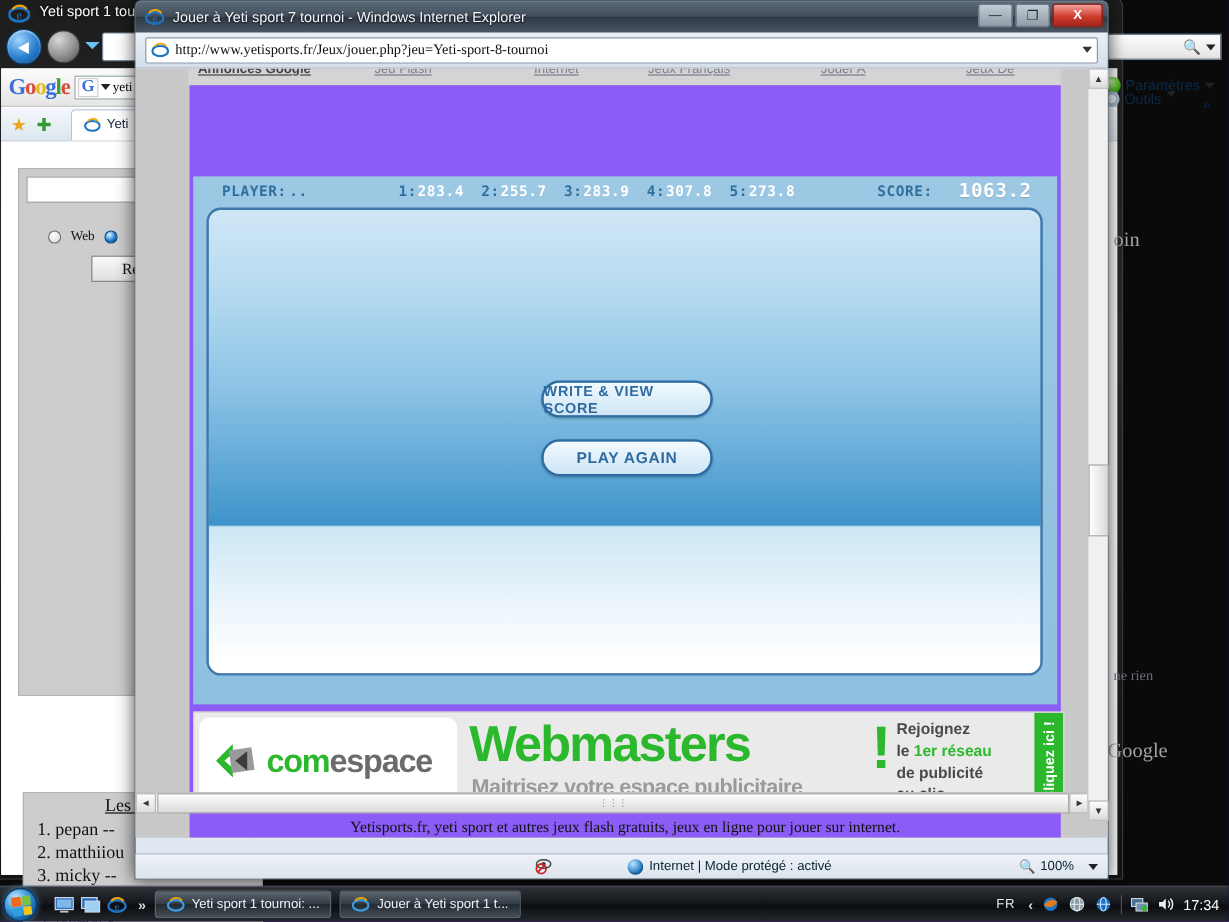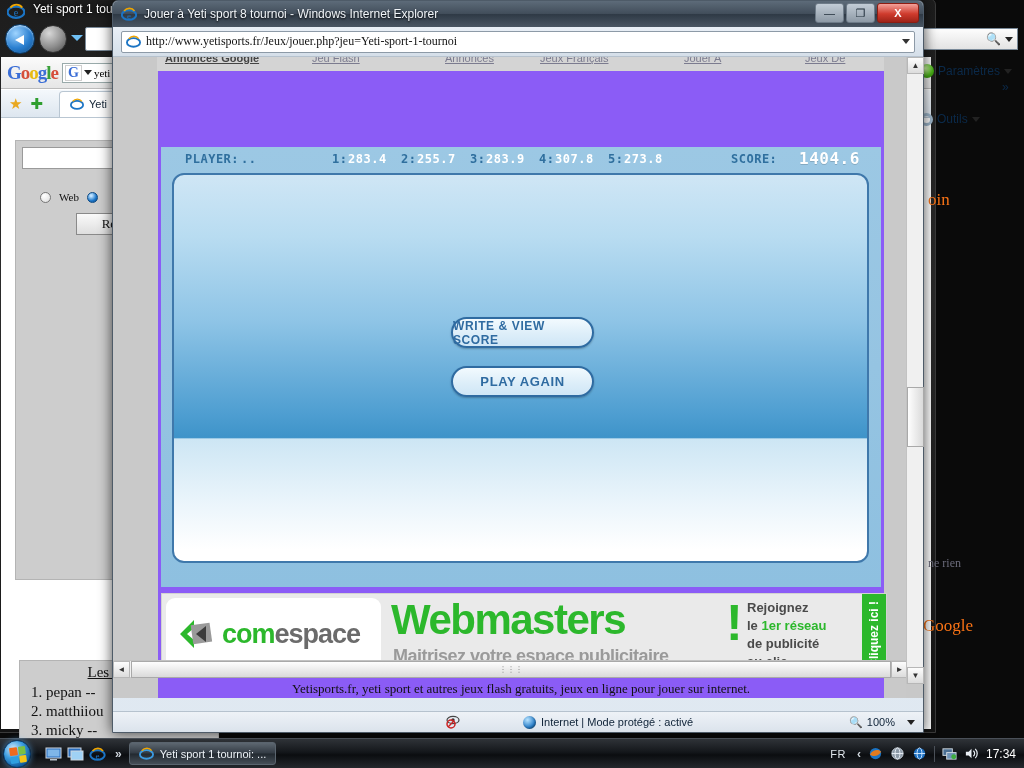--- a/index.html
+++ b/index.html
@@ -113,40 +113,40 @@
     font-family:"Liberation Serif",serif; font-size:21px; color:#2a2a2a;
     text-align:right; line-height:29px; padding-right:10px;}
   .bg-scores{
     position:absolute; left:18px; top:542px; width:200px; height:190px;
     background:#cdcdcd; border:1px solid #b4b4b4;
     font-family:"Liberation Serif",serif; font-size:15px; color:#111;
   }
   .bg-scores-title{ text-align:center; text-decoration:underline; padding-top:3px; font-size:15px;}
   .bg-scores ol{ margin:2px 0 0 26px; }
   .bg-scores li{ line-height:19px; white-space:nowrap; }
-  .bg-right-frag{ position:absolute; font-family:"Liberation Serif",serif; color:#f97316; }
+  .bg-right-frag{ position:absolute; font-family:"Liberation Serif",serif; color:#a3a3a3; }
 
   
   .bg-rtools{
     position:absolute; left:928px; top:22px; width:96px; height:110px;
   }
   .bg-search2{
     position:absolute; left:-8px; top:6px; width:98px; height:22px;
     background:linear-gradient(180deg,#fdfdfd,#e3e3e3); border:1px solid #7a8a99;
     display:flex;align-items:center;justify-content:flex-end;gap:4px;padding-right:4px;
   }
   .mag{ color:#2a6fc0; font-size:12px; }
   .caret-dn{width:0;height:0;border-left:4px solid transparent;border-right:4px solid transparent;
     border-top:5px solid #222;}
   .bg-param{
     position:absolute; left:-8px; top:36px; height:26px; display:flex; align-items:center;
     gap:4px; font-size:12px; color:#0b2a4a;
   }
   .bg-outils{
-    position:absolute; left:-8px; top:84px; height:26px; display:flex; align-items:center;
+    position:absolute; left:-8px; top:54px; height:26px; display:flex; align-items:flex-start;
     gap:4px; font-size:12px; color:#0b2a4a;
   }
   .orb-green{width:14px;height:14px;border-radius:50%;
     background:radial-gradient(circle at 35% 30%,#d9ffb0,#49b317 60%,#236b06);}
   .gear{width:13px;height:13px;border-radius:50%;border:3px solid #9fb8cc;}
   .chev2{font-size:12px;color:#0b2a4a;position:absolute;left:74px;top:58px;}
 
   
   #ie-window{
     position:absolute; left:112px; top:0; width:812px; height:733px;
@@ -448,46 +448,46 @@
 </div>
 
 <div id="ie-window">
 
   <div class="ie-titlebar">
     <svg class="ie-icon-small" viewBox="0 0 16 16">
       <ellipse cx="8" cy="9" rx="7.2" ry="4.8" fill="none" stroke="#1b74c4" stroke-width="2"></ellipse>
       <path d="M3 5 C6 1.5 11 1.5 13.5 5" fill="none" stroke="#f0a500" stroke-width="1.6"></path>
       <text x="8" y="12.5" font-size="9" fill="#1b74c4" text-anchor="middle" font-family="Liberation Serif, serif">e</text>
     </svg>
-    <div class="ie-title-text">Jouer à Yeti sport 8 tournoi - Windows Internet Explorer</div>
+    <div class="ie-title-text">Jouer à Yeti sport 7 tournoi - Windows Internet Explorer</div>
     <div class="winbtns">
       <div class="wbtn">—</div>
       <div class="wbtn">❐</div>
       <div class="wbtn close">X</div>
     </div>
   </div>
 
   <div class="ie-addressrow">
     <div class="addr-field">
       <svg width="15" height="15" viewBox="0 0 16 16">
         <ellipse cx="8" cy="9" rx="7" ry="4.6" fill="none" stroke="#1b74c4" stroke-width="2"></ellipse>
         <path d="M3 5 C6 1.5 11 1.5 13.5 5" fill="none" stroke="#f0a500" stroke-width="1.5"></path>
       </svg>
-      <span class="addr-text">http://www.yetisports.fr/Jeux/jouer.php?jeu=Yeti-sport-1-tournoi</span>
+      <span class="addr-text">http://www.yetisports.fr/Jeux/jouer.php?jeu=Yeti-sport-8-tournoi</span>
       <span class="addr-caret"></span>
     </div>
   </div>
 
   <div class="ie-content">
     <div class="ie-page">
 
       <div class="ads-strip">
         <span class="a1">Annonces Google</span>
         <span class="ai" style="left:155px;">Jeu Flash</span>
-        <span class="ai" style="left:288px;">Annonces</span>
+        <span class="ai" style="left:288px;">Internet</span>
         <span class="ai" style="left:383px;">Jeux Français</span>
         <span class="ai" style="left:527px;">Jouer A</span>
         <span class="ai" style="left:648px;">Jeux De</span>
       </div>
 
       <div class="white-card">
 
         <div class="game">
 
           <div class="game-hud">
@@ -503,21 +503,21 @@
             <span class="hud-label" style="left:309px;">3:</span>
             <span class="hud-val" style="left:325px;">283.9</span>
 
             <span class="hud-label" style="left:378px;">4:</span>
             <span class="hud-val" style="left:394px;">307.8</span>
 
             <span class="hud-label" style="left:447px;">5:</span>
             <span class="hud-val" style="left:463px;">273.8</span>
 
             <span class="hud-label" style="left:570px;">SCORE:</span>
-            <span class="hud-score-val" style="left:638px;top:2px;">1404.6</span>
+            <span class="hud-score-val" style="left:638px;top:2px;">1063.2</span>
           </div>
 
           <div class="game-field">
             <div class="btn-stack">
               <div class="game-btn" style="width:143px;font-size:12px;">WRITE &amp; VIEW SCORE</div>
               <div class="game-btn">PLAY AGAIN</div>
             </div>
           </div>
 
         </div>
@@ -611,20 +611,27 @@
     <span class="chev">»</span>
   </div>
 
   <div class="tb-btn">
     <svg width="15" height="15" viewBox="0 0 16 16">
       <ellipse cx="8" cy="9" rx="7" ry="4.6" fill="none" stroke="#3b9ae0" stroke-width="2"></ellipse>
       <path d="M3 5 C6 1.5 11 1.5 13.5 5" fill="none" stroke="#f0a500" stroke-width="1.5"></path>
     </svg>
     <span>Yeti sport 1 tournoi: ...</span>
   </div>
+  <div class="tb-btn">
+    <svg width="15" height="15" viewBox="0 0 16 16">
+      <ellipse cx="8" cy="9" rx="7" ry="4.6" fill="none" stroke="#3b9ae0" stroke-width="2"></ellipse>
+      <path d="M3 5 C6 1.5 11 1.5 13.5 5" fill="none" stroke="#f0a500" stroke-width="1.5"></path>
+    </svg>
+    <span>Jouer à Yeti sport 1 t...</span>
+  </div>
 
   <div class="tray">
     <span class="fr">FR</span>
     <span class="chev">‹</span>
     <svg class="tr-ico" viewBox="0 0 16 16">
       <circle cx="8" cy="8" r="6" fill="#1b74c4"></circle>
       <path d="M2 9 C5 4 11 3 14 6 C11 11 6 12 2 9Z" fill="#e07b20"></path>
     </svg>
     <svg class="tr-ico" viewBox="0 0 16 16">
       <circle cx="8" cy="8" r="6" fill="#8d9aa7" stroke="#cfd8e0"></circle>

